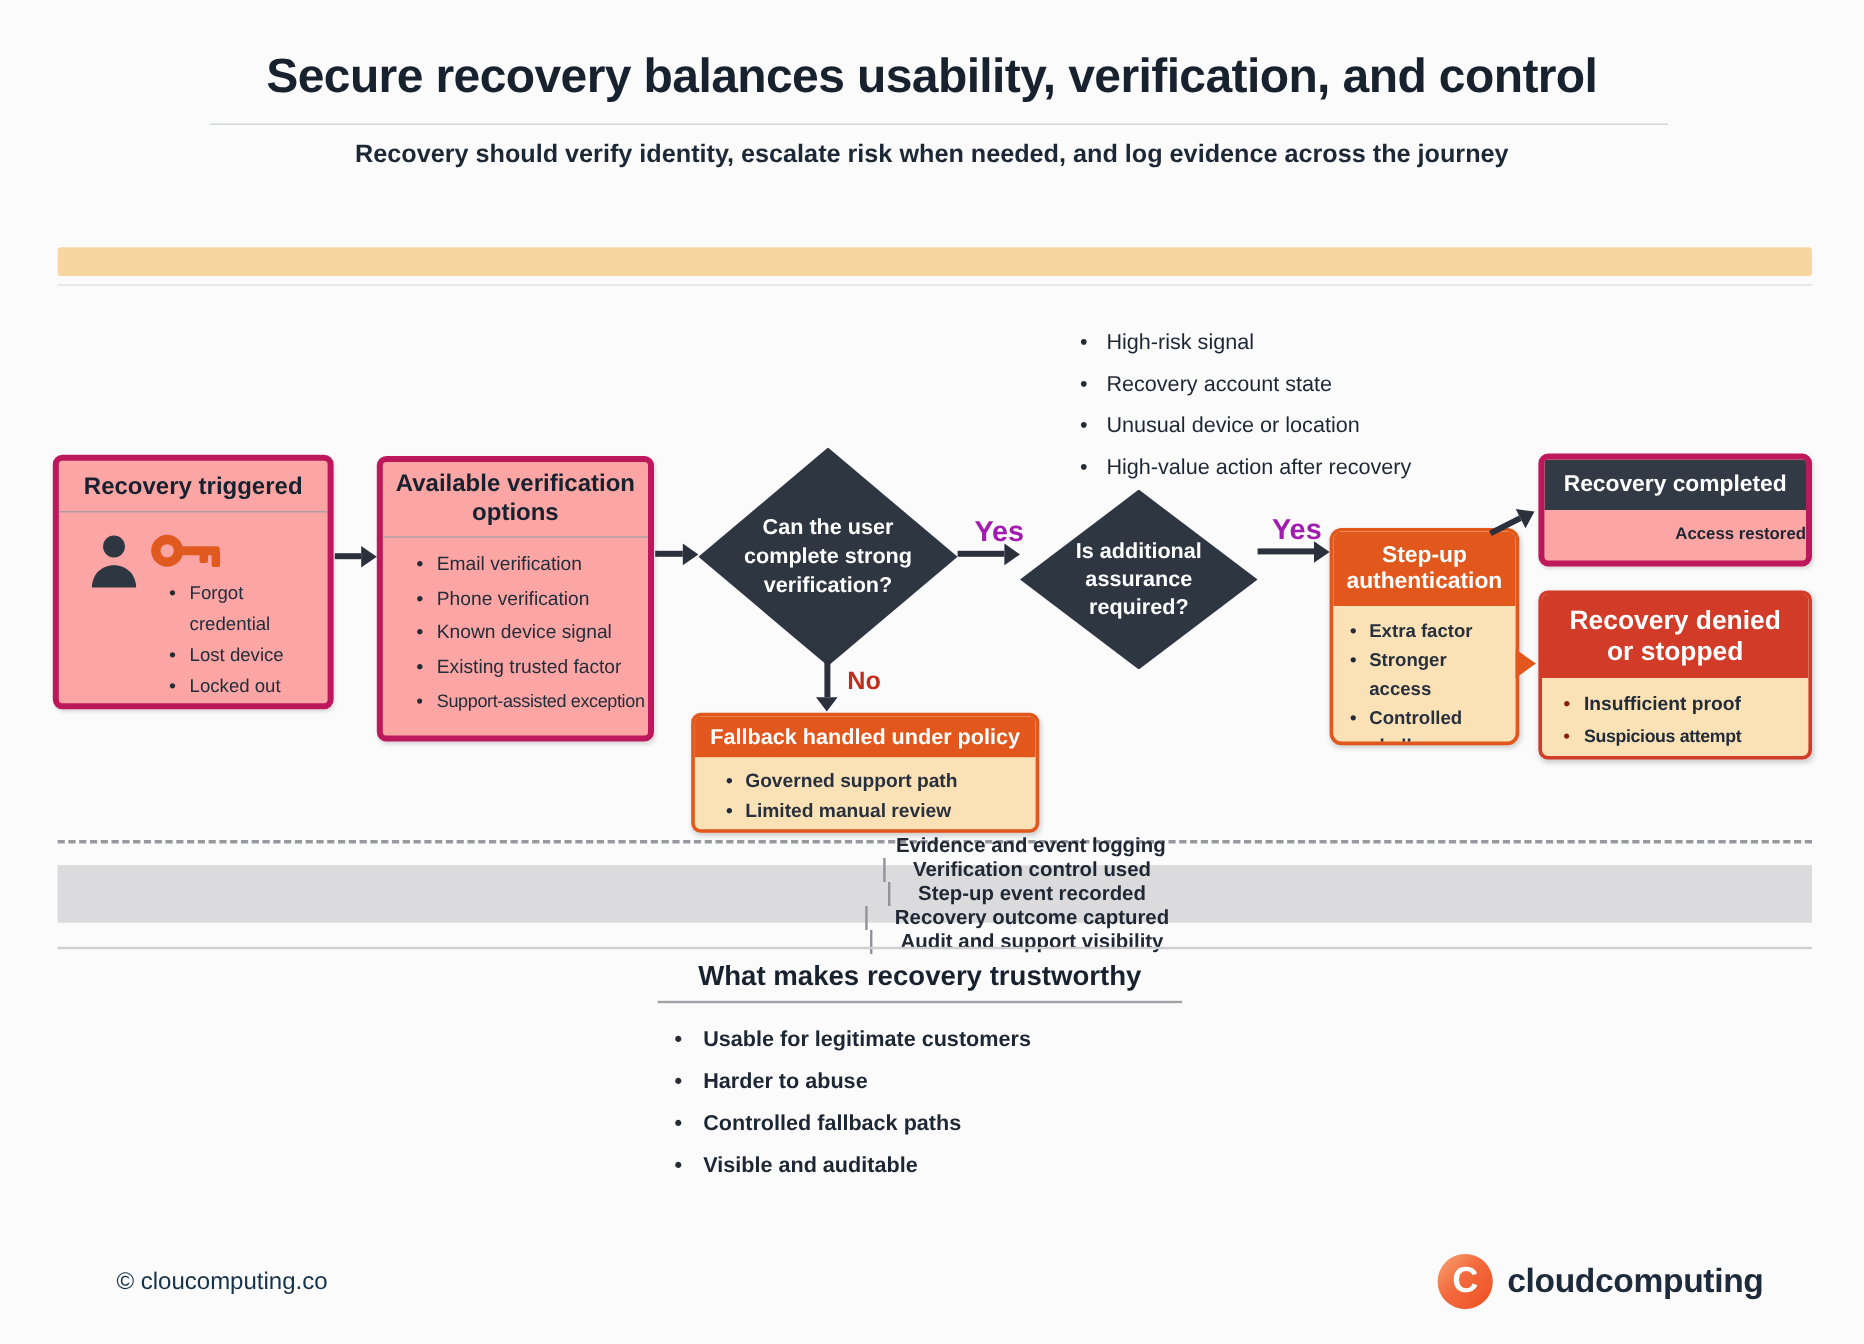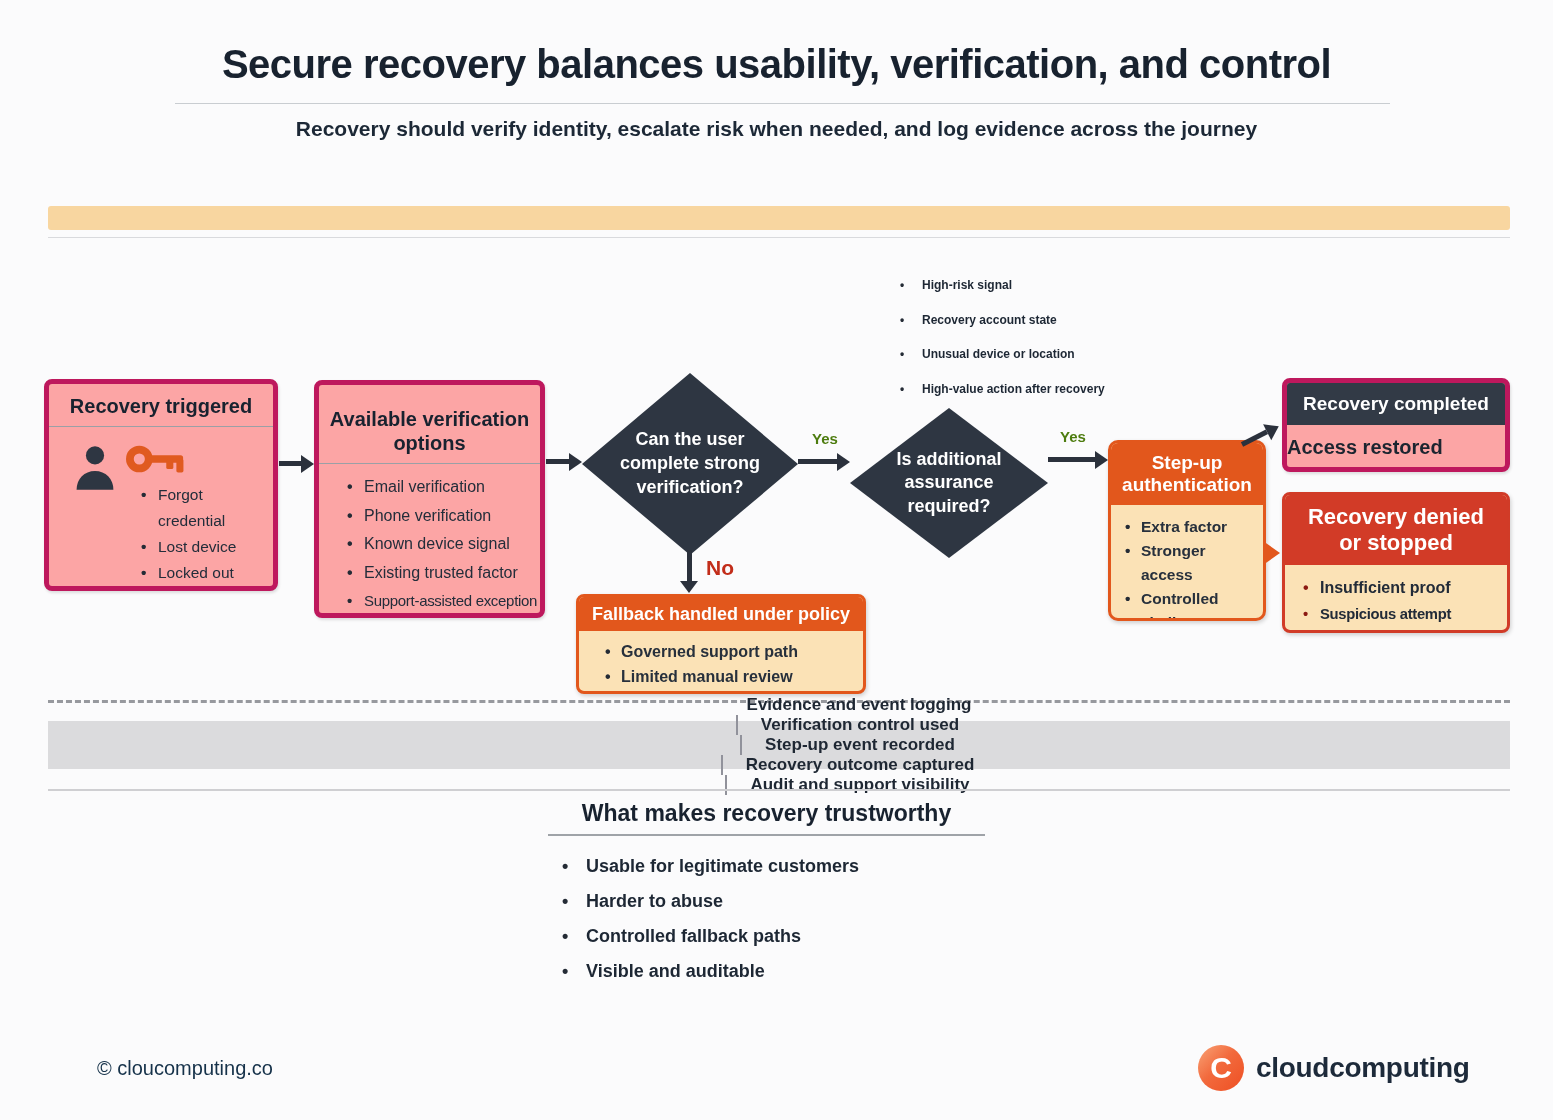--- a/index.html
+++ b/index.html
@@ -51,43 +51,43 @@
   
   .box-trigger { left:44px; top:379px; width:234px; height:212px; }
   .box-trigger .node-header { padding-top:11px; }
   .person-icon { position:absolute; left:20px; top:58px; }
   .key-icon { position:absolute; left:76px; top:58px; }
   .box-trigger ul { position:absolute; left:92px; top:98px; font-size:15.5px; line-height:26px; }
   .box-trigger li:last-child { font-size:14.5px; letter-spacing:-0.3px; }
 
   
   .box-options { left:314px; top:380px; width:231px; height:238px; }
-  .box-options .node-header { line-height:1.2; padding-top:22px; }
+  .box-options .node-header { line-height:1.2; padding-top:6px; }
   .box-options ul { margin:9px 0 0 28px; font-size:16px; line-height:28.5px; }
   .box-options li:last-child { font-size:15px; letter-spacing:-0.3px; }
 
   
   .diamond {
     background:#2e3642;
     clip-path:polygon(50% 0, 100% 50%, 50% 100%, 0 50%);
     display:flex; align-items:center; justify-content:center;
     text-align:center; color:#fff; font-weight:700;
   }
   .diamond-1 { left:582px; top:373px; width:216px; height:182px; font-size:18px; }
   .diamond-1 span { width:156px; line-height:1.32; }
   .diamond-2 { left:850px; top:408px; width:198px; height:150px; font-size:18px; }
   .diamond-2 span { width:130px; line-height:1.3; }
 
-  .edge-label { font-size:15px; font-weight:700; color:#4d7c0f; }
+  .edge-label { font-size:24px; font-weight:700; color:#a21caf; }
   .yes-1 { left:812px; top:430px; }
   .yes-2 { left:1060px; top:428px; }
   .no-label { left:706px; top:556px; color:#c22d1a; font-size:21px; }
 
   
-  .risk-list { left:900px; top:268px; list-style:none; font-size:12px; font-weight:700; line-height:34.5px; color:#1d2734; }
+  .risk-list { left:900px; top:268px; list-style:none; font-size:18px; font-weight:400; line-height:34.5px; color:#1d2734; }
   .risk-list li { position:relative; padding-left:22px; }
   .risk-list li::before { content:"•"; position:absolute; left:0; color:#242b35; }
 
   
   .arr-h { height:5px; background:#2b313c; }
   .arr-h::after {
     content:""; position:absolute; right:-13px; top:-6.5px;
     border-left:13px solid #2b313c; border-top:9px solid transparent; border-bottom:9px solid transparent;
   }
   .arr-1 { left:279px; top:461px; width:22px; }
@@ -121,21 +121,21 @@
   .box-stepup ul { margin:10px 0 0 14px; font-size:15.5px; line-height:24px; }
   .box-stepup li { padding-right:4px; }
 
   .box-fallback { left:576px; top:594px; width:290px; height:100px; border-radius:8px; }
   .box-fallback .oh { font-size:18px; padding:7px 4px 6px; }
   .box-fallback ul { margin:8px 0 0 26px; font-size:16px; line-height:25px; }
 
   
   .box-completed { left:1282px; top:378px; width:228px; height:94px; }
   .box-completed .node-header { background:#323a46; color:#fff; font-size:19px; border-bottom:none; padding:10px 4px; }
-  .box-completed .cb-body { text-align:left; font-size:20px; font-weight:600; padding-top:11px; color:#1c2530; }
+  .box-completed .cb-body { text-align:right; font-size:14px; font-weight:600; padding-top:11px; color:#1c2530; }
 
   
   .box-denied { left:1282px; top:492px; width:228px; height:141px;
     border:3px solid #d13b27; border-radius:8px; overflow:hidden;
     background:#fbe2b6; box-shadow:1px 2px 4px rgba(0,0,0,.18); }
   .box-denied .dh {
     background:#d23b27; color:#fff; font-weight:700; font-size:22px;
     text-align:center; line-height:1.2; padding:9px 14px 8px;
   }
   .box-denied ul { list-style:none; margin:10px 0 0 18px; font-size:16px; font-weight:600; color:#222b38; line-height:26px; }

